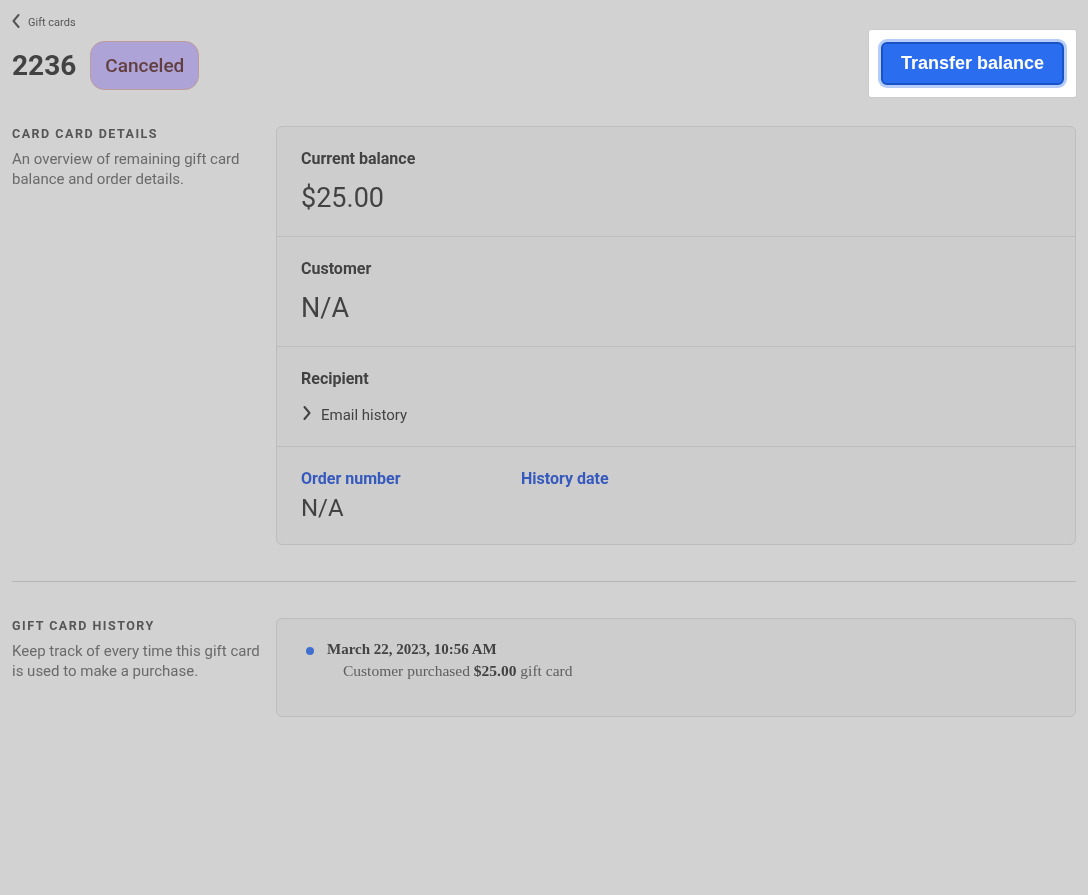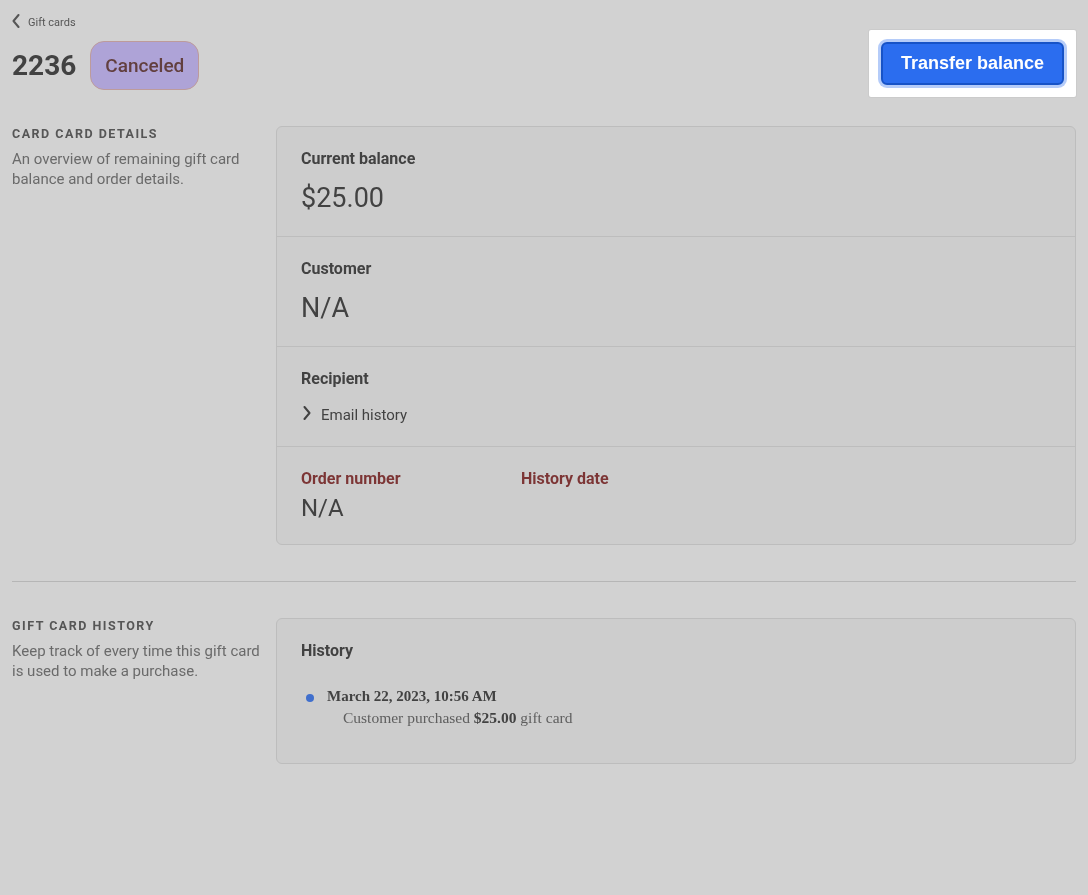--- a/index.html
+++ b/index.html
@@ -108,21 +108,21 @@
     text-align: right;
   }
   .email-history svg { width: 8px; height: 14px; }
   .two-col {
     display: grid;
     grid-template-columns: 220px 1fr;
   }
   .two-col .col-label {
     font-size: 16px;
     font-weight: 700;
-    color: #7f1d1d;
+    color: #1d4ed8;
     margin-bottom: 6px;
   }
   .divider {
     border: none;
     border-top: 1px solid #cfcfcf;
     margin: 36px 0;
   }
   .section-wrap { margin-top: 36px; }
   .history-card {
     background: #efefef;
@@ -232,21 +232,20 @@
 
   <hr class="divider">
 
   
   <div class="columns">
     <div>
       <div class="section-heading">GIFT CARD HISTORY</div>
       <div class="section-desc">Keep track of every time this gift card is used to make a purchase.</div>
     </div>
     <div class="history-card">
-      <div class="history-title">History</div>
       <div class="history-item">
         <div class="dot-wrap">
             <span class="dot"></span>
           </div>
         <div>
           <div class="hi-date">March 22, 2023, 10:56 AM</div>
           <div class="hi-text">
             <span>Customer purchased </span><span class="amt">$25.00</span><span> gift card</span>
           </div>
         </div>

